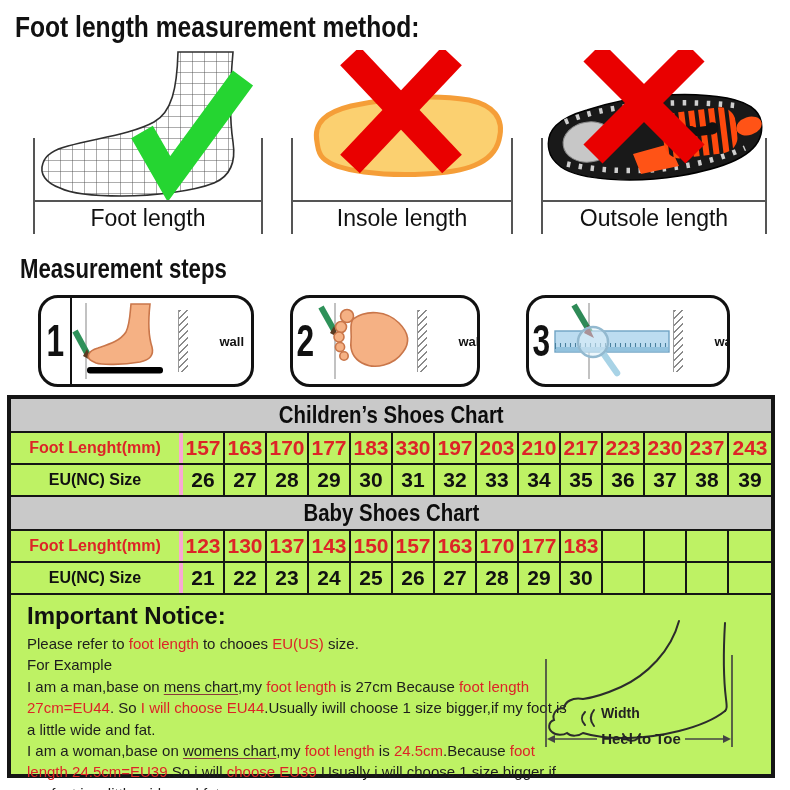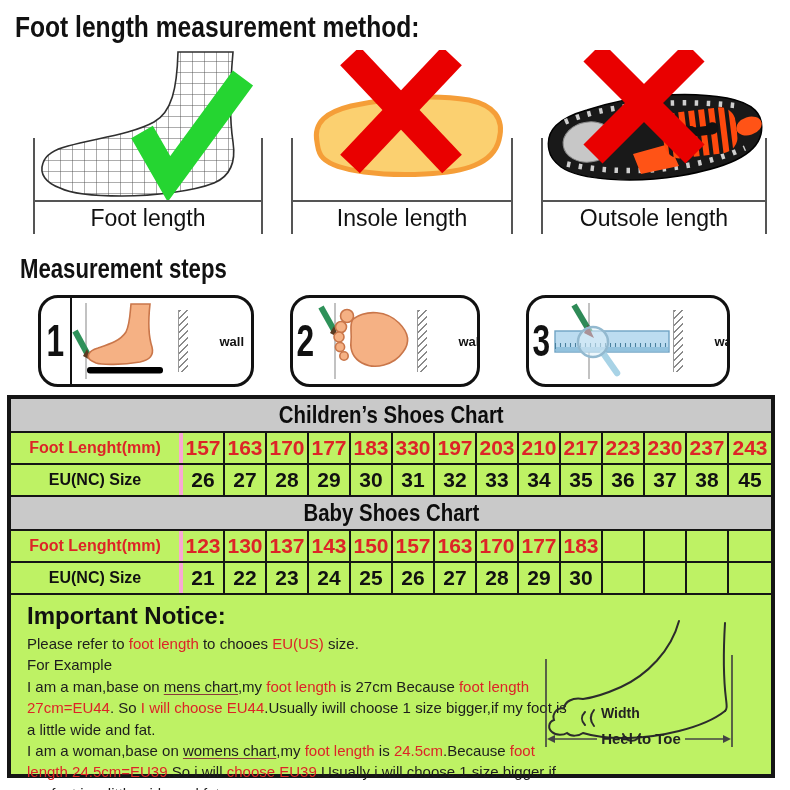--- a/index.html
+++ b/index.html
@@ -248,21 +248,21 @@
       <div class="cell">29</div>
       <div class="cell">30</div>
       <div class="cell">31</div>
       <div class="cell">32</div>
       <div class="cell">33</div>
       <div class="cell">34</div>
       <div class="cell">35</div>
       <div class="cell">36</div>
       <div class="cell">37</div>
       <div class="cell">38</div>
-      <div class="cell">45</div>
+      <div class="cell">39</div>
     </div>
 
   <div class="band mid">
     <span class="band-title condensed-c">Baby Shoes Chart</span>
   </div>
 
   <div class="trow bb red-row">
     <div class="tlabel">Foot Lenght(mm)</div>
   <div class="cell">123</div>
       <div class="cell">130</div>

